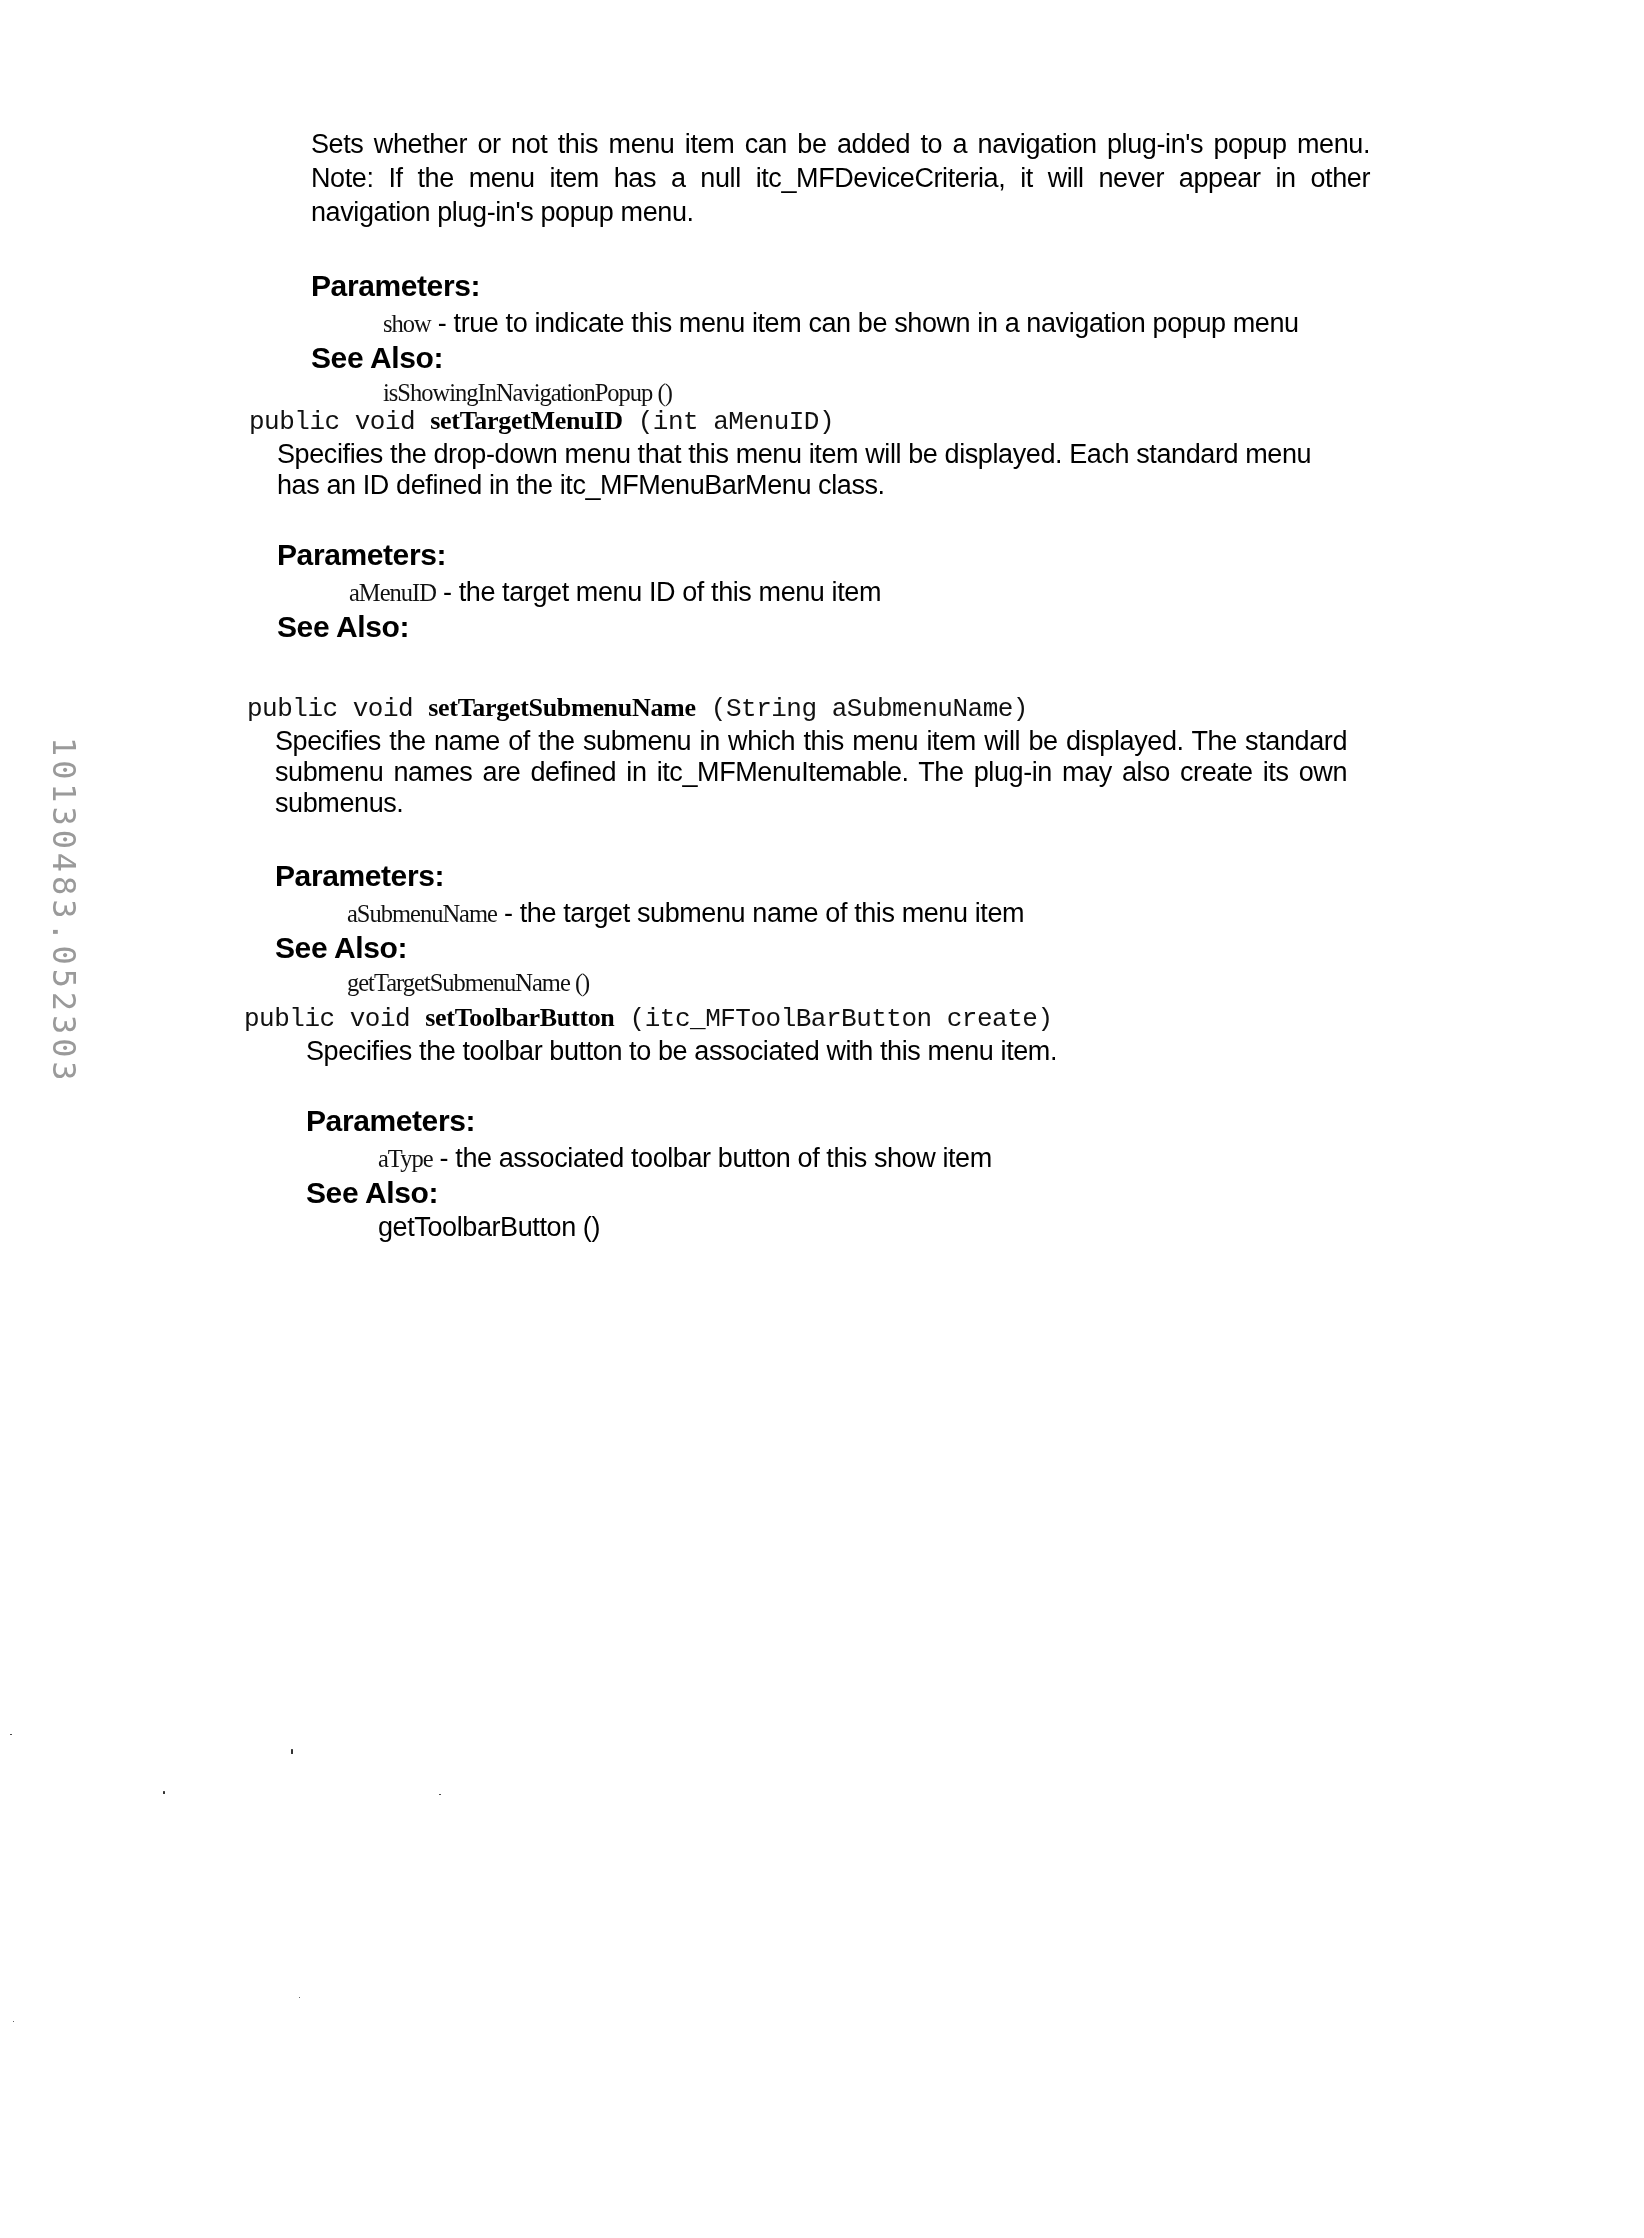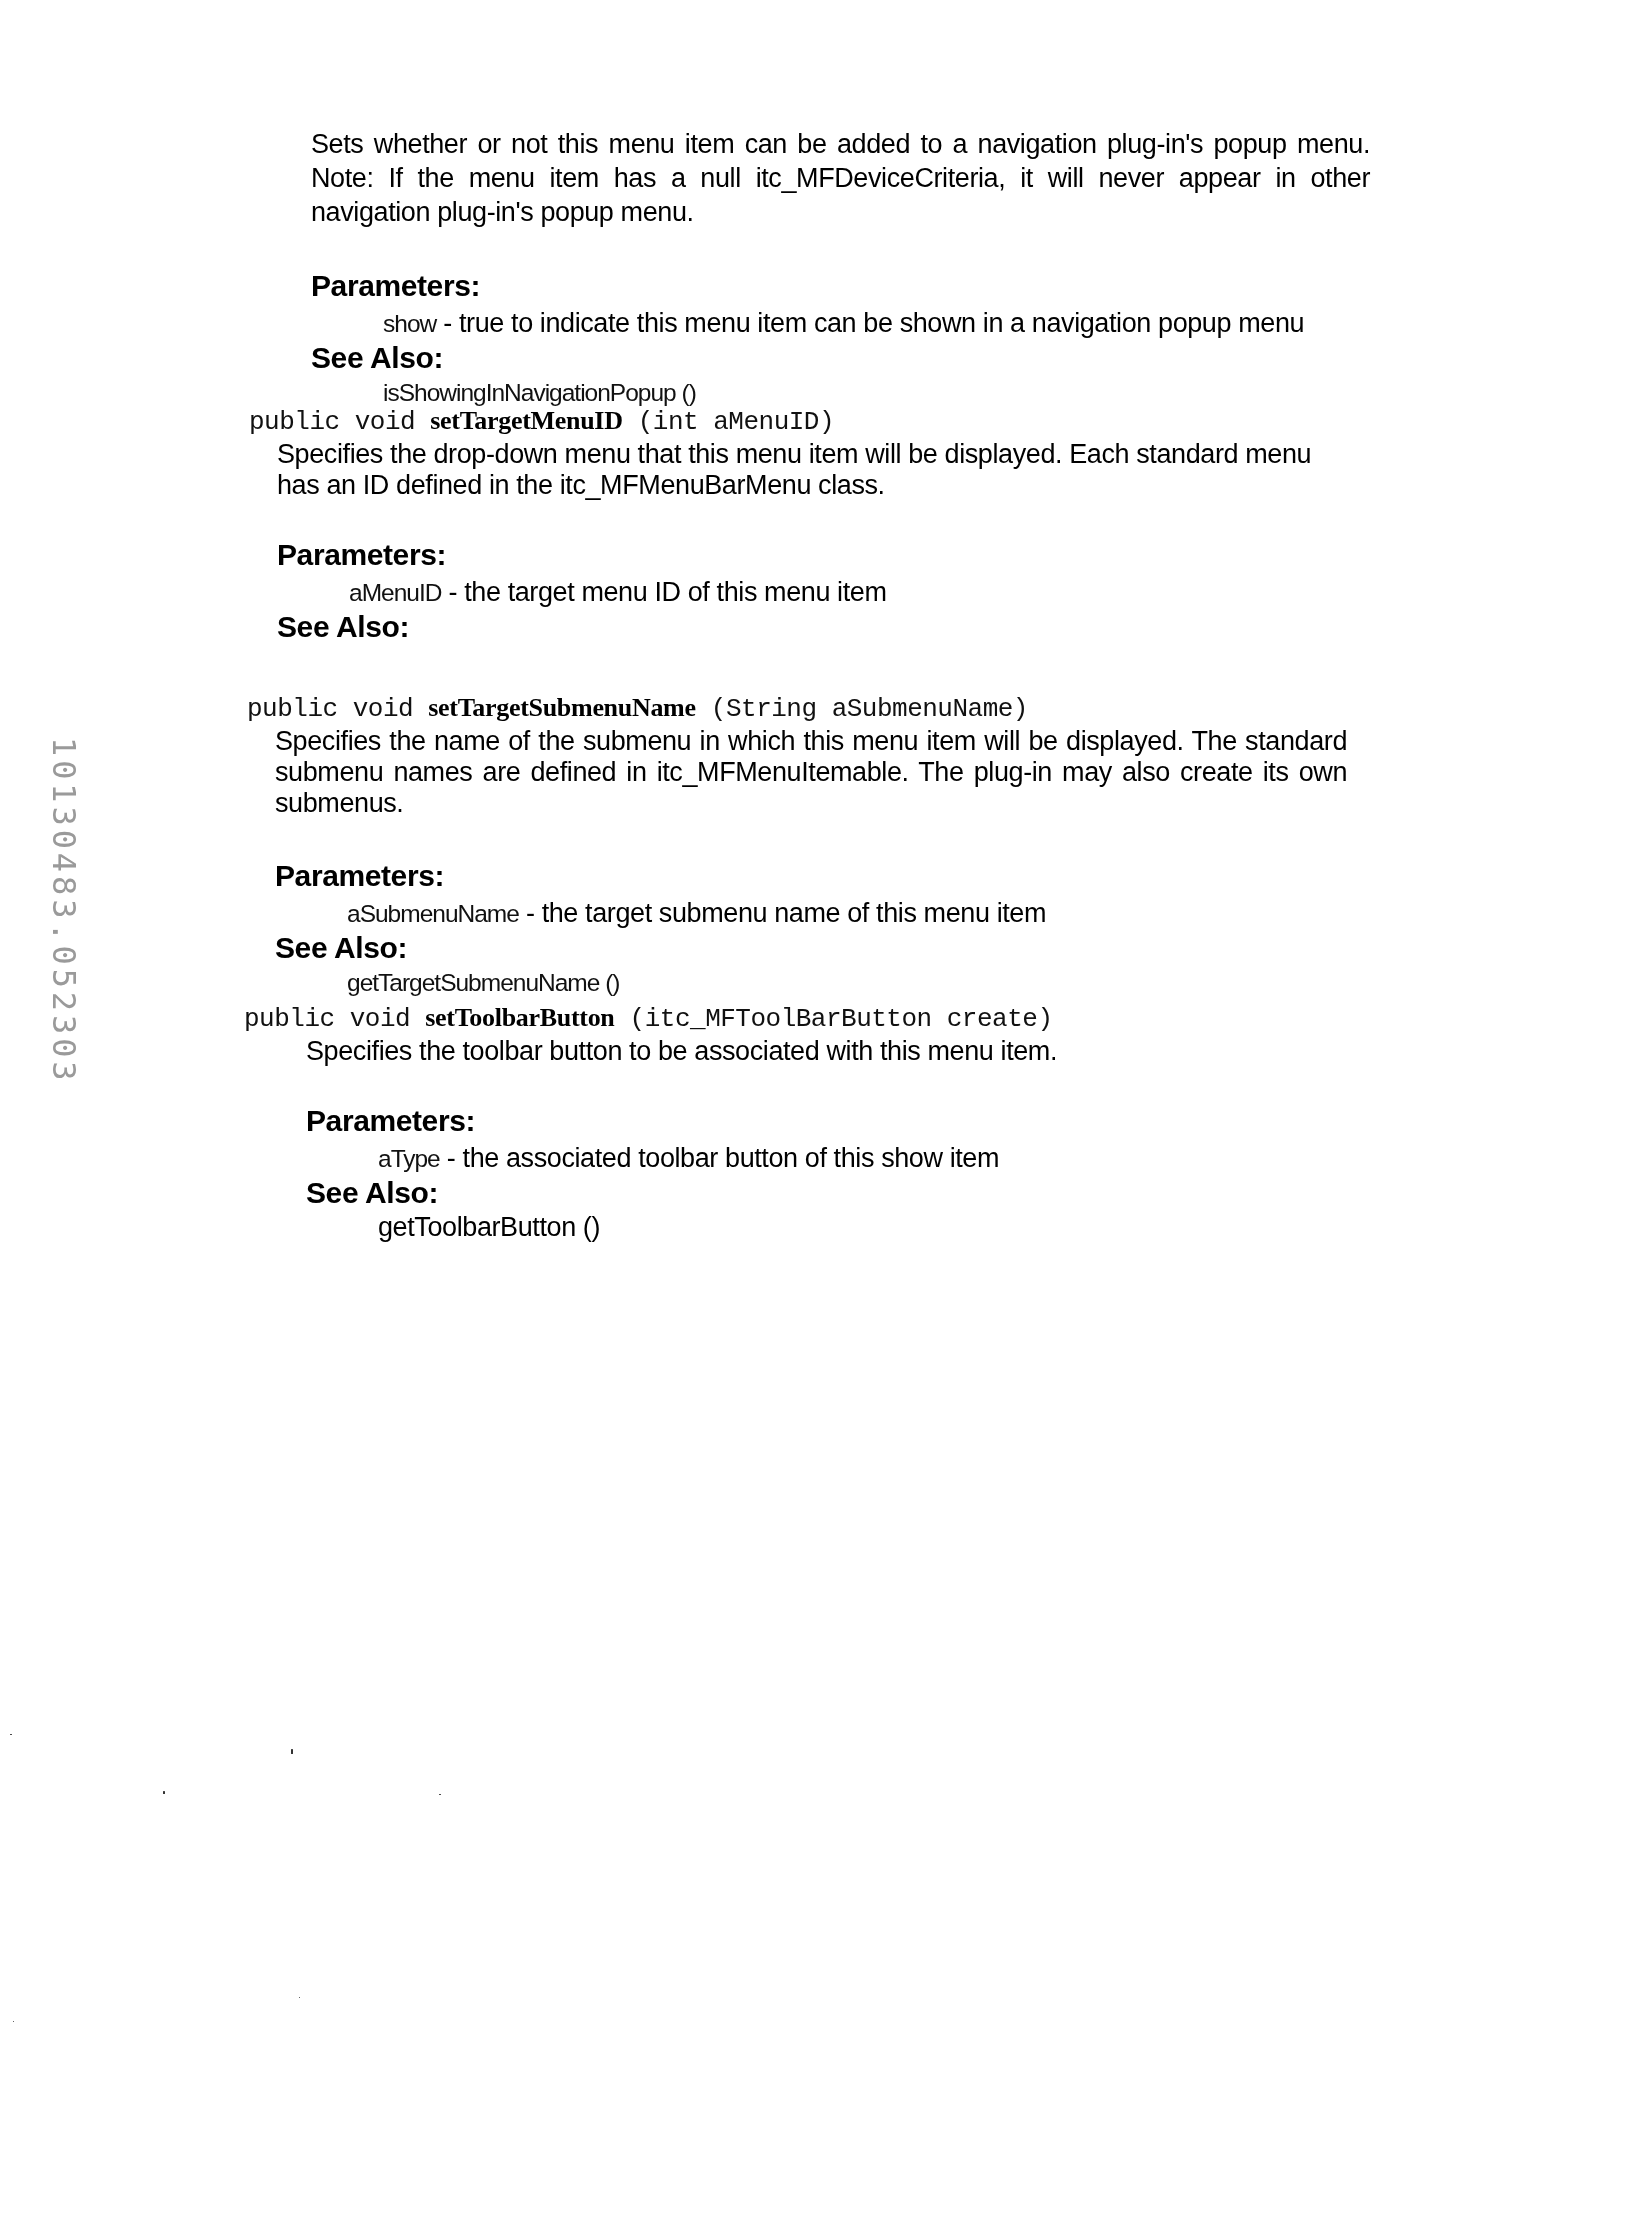--- a/index.html
+++ b/index.html
@@ -42,21 +42,21 @@
       line-height: 34px;
       letter-spacing: -0.4px;
     }
     .param-line {
       font-size: 27px;
       line-height: 34px;
       letter-spacing: -0.4px;
       white-space: nowrap;
     }
     .mono {
-      font-family: Liberation Sans, sans-serif;
+      font-family: Liberation Serif, serif;
       font-size: 24.5px;
       letter-spacing: -1px;
       color: #111111;
     }
     .sig {
       font-family: "Liberation Mono", monospace;
       font-size: 26px;
       line-height: 34px;
       white-space: nowrap;
       letter-spacing: -0.5px;

